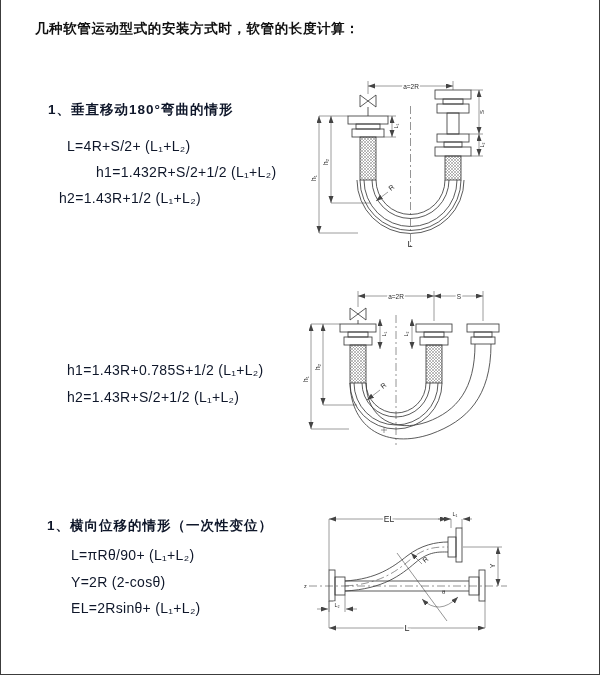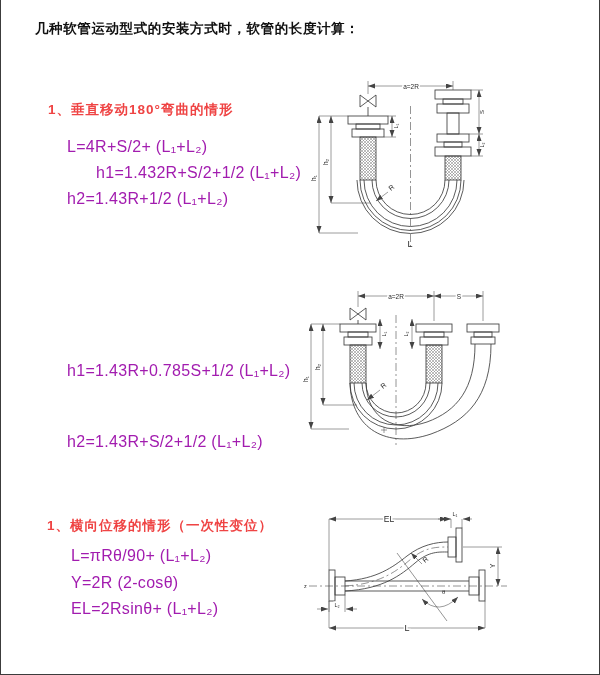--- a/index.html
+++ b/index.html
@@ -4,40 +4,40 @@
 <style>
   html,body{margin:0;padding:0;background:#e8e8e8;}
   .page{
     position:relative;width:600px;height:675px;background:#ffffff;
     font-family:"Liberation Sans","DejaVu Sans",sans-serif;
     border-left:1px solid #3c3c3c;border-right:1px solid #3c3c3c;border-bottom:1px solid #3c3c3c;
     box-sizing:border-box;overflow:hidden;color:#1d1d1d;padding-left:32px;
   }
   .abs{position:absolute;white-space:nowrap;}
   .doc-title{left:34px;top:20px;font-size:13.5px;font-weight:600;letter-spacing:.6px;color:#111;}
-  .sec-heading{font-size:13.5px;font-weight:600;letter-spacing:1px;color:#ef4444;}
-  .formula{font-size:16px;font-weight:500;letter-spacing:.3px;color:#a21caf;}
+  .sec-heading{font-size:13.5px;font-weight:600;letter-spacing:1px;color:#0f172a;}
+  .formula{font-size:14px;font-weight:500;letter-spacing:.3px;color:#0f172a;}
   svg{position:absolute;overflow:visible;}
   svg text{font-family:"Liberation Sans","DejaVu Sans",sans-serif;fill:#2b2b2b;}
   .ko{paint-order:stroke;stroke:#ffffff;stroke-width:3px;}
 </style>
 </head>
 <body>
 
 <div class="page">
 
   <div class="abs doc-title">几种软管运动型式的安装方式时，软管的长度计算：</div>
 
   <div class="abs sec-heading" style="left:47px;top:101px;">1、垂直移动180°弯曲的情形</div>
   <div class="abs formula" style="left:66px;top:138px;">L=4R+S/2+ (L₁+L₂)</div>
   <div class="abs formula" style="left:66px;top:164px;margin-left:29px;">h1=1.432R+S/2+1/2 (L₁+L₂)</div>
-  <div class="abs formula" style="left:66px;top:190px;">h2=1.43R+1/2 (L₁+L₂)</div>
+  <div class="abs formula" style="left:58px;top:190px;">h2=1.43R+1/2 (L₁+L₂)</div>
 
   <div class="abs formula" style="left:66px;top:362px;">h1=1.43R+0.785S+1/2 (L₁+L₂)</div>
-  <div class="abs formula" style="left:66px;top:389px;margin-top:44px;">h2=1.43R+S/2+1/2 (L₁+L₂)</div>
+  <div class="abs formula" style="left:66px;top:389px;">h2=1.43R+S/2+1/2 (L₁+L₂)</div>
 
   <div class="abs sec-heading" style="left:46px;top:517px;">1、横向位移的情形（一次性变位）</div>
   <div class="abs formula" style="left:70px;top:547px;">L=πRθ/90+ (L₁+L₂)</div>
   <div class="abs formula" style="left:70px;top:574px;">Y=2R (2-cosθ)</div>
   <div class="abs formula" style="left:70px;top:600px;">EL=2Rsinθ+ (L₁+L₂)</div>
 
   <svg style="left:310px;top:70px;width:240px;height:190px;" viewBox="0 0 240 190">
     <defs>
       <marker id="ar" orient="auto-start-reverse" markerUnits="userSpaceOnUse" markerWidth="8" markerHeight="6" refX="7" refY="2.5">
         <path d="M0,0 L7,2.5 L0,5 Z" fill="#444"></path>

